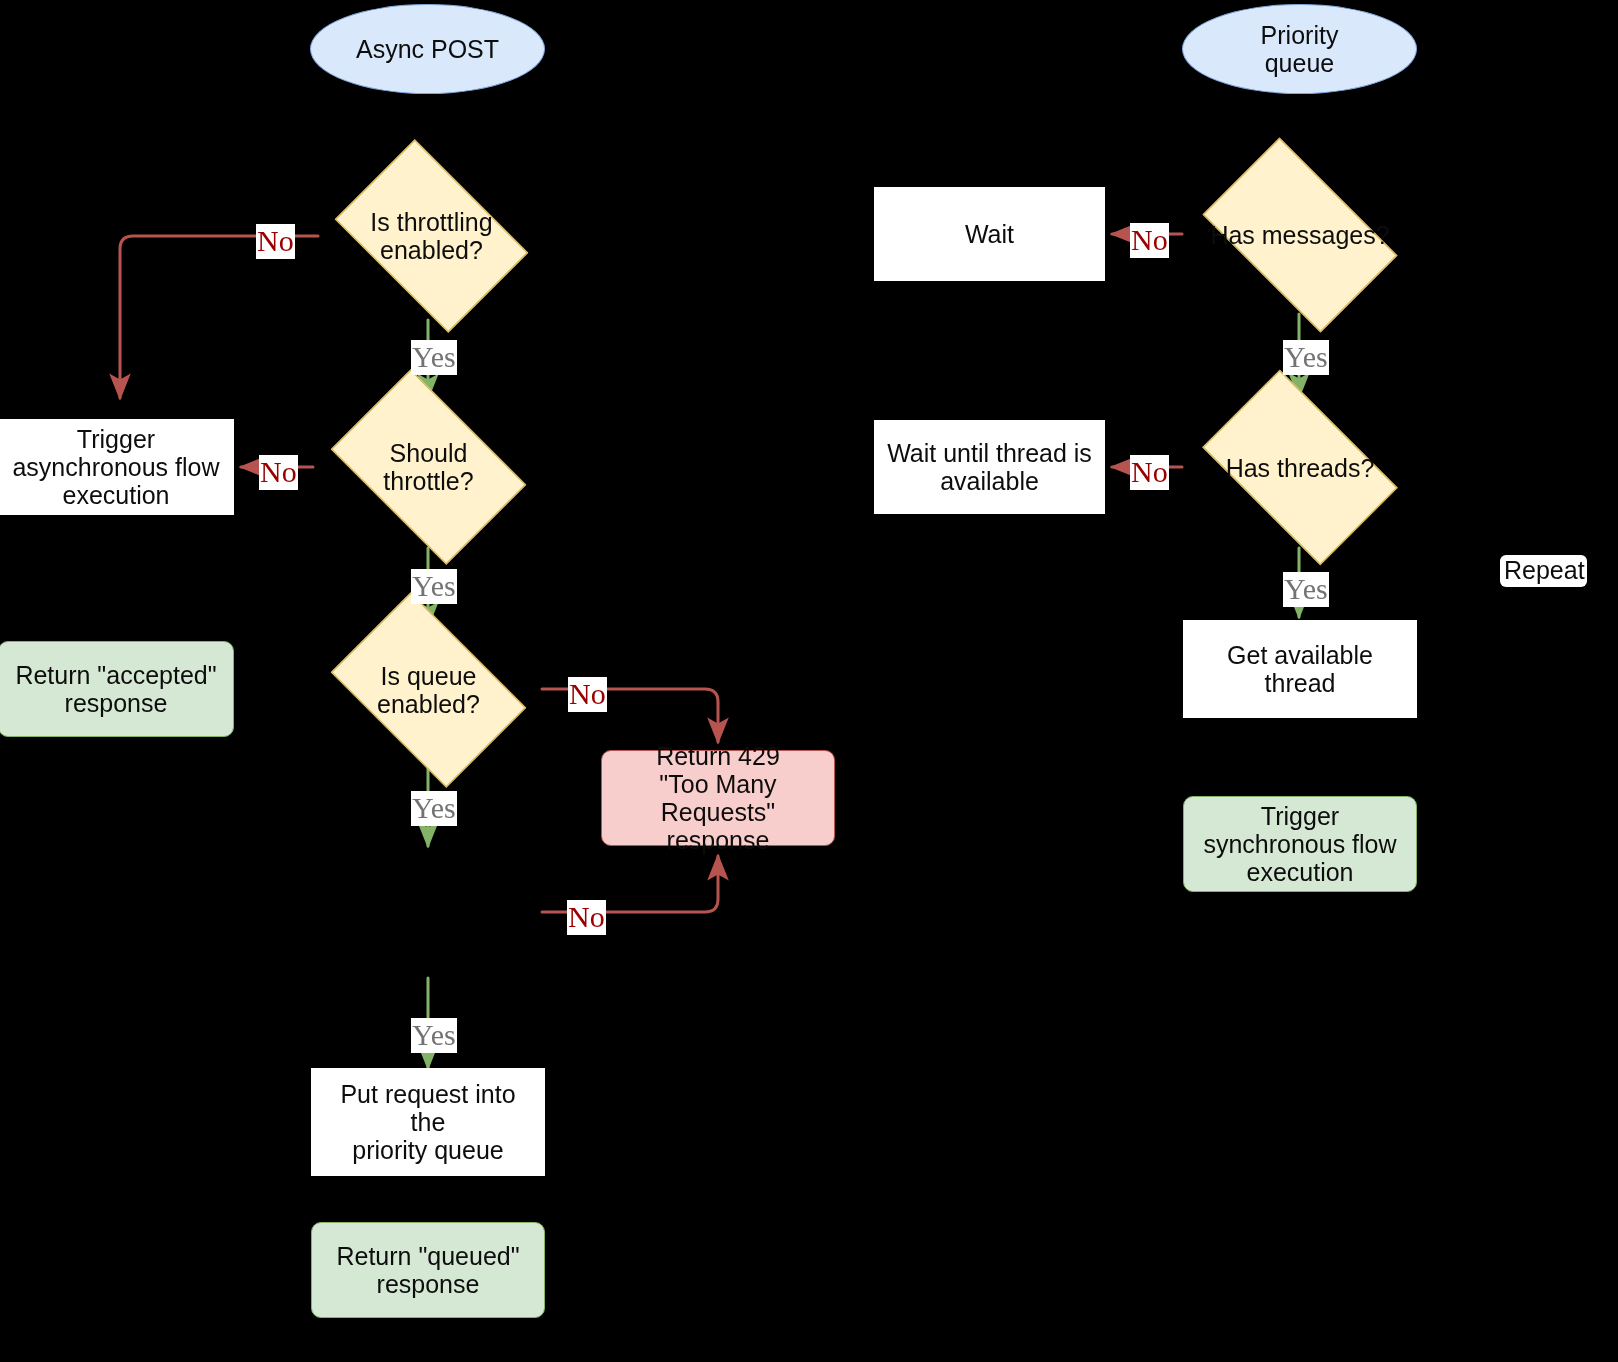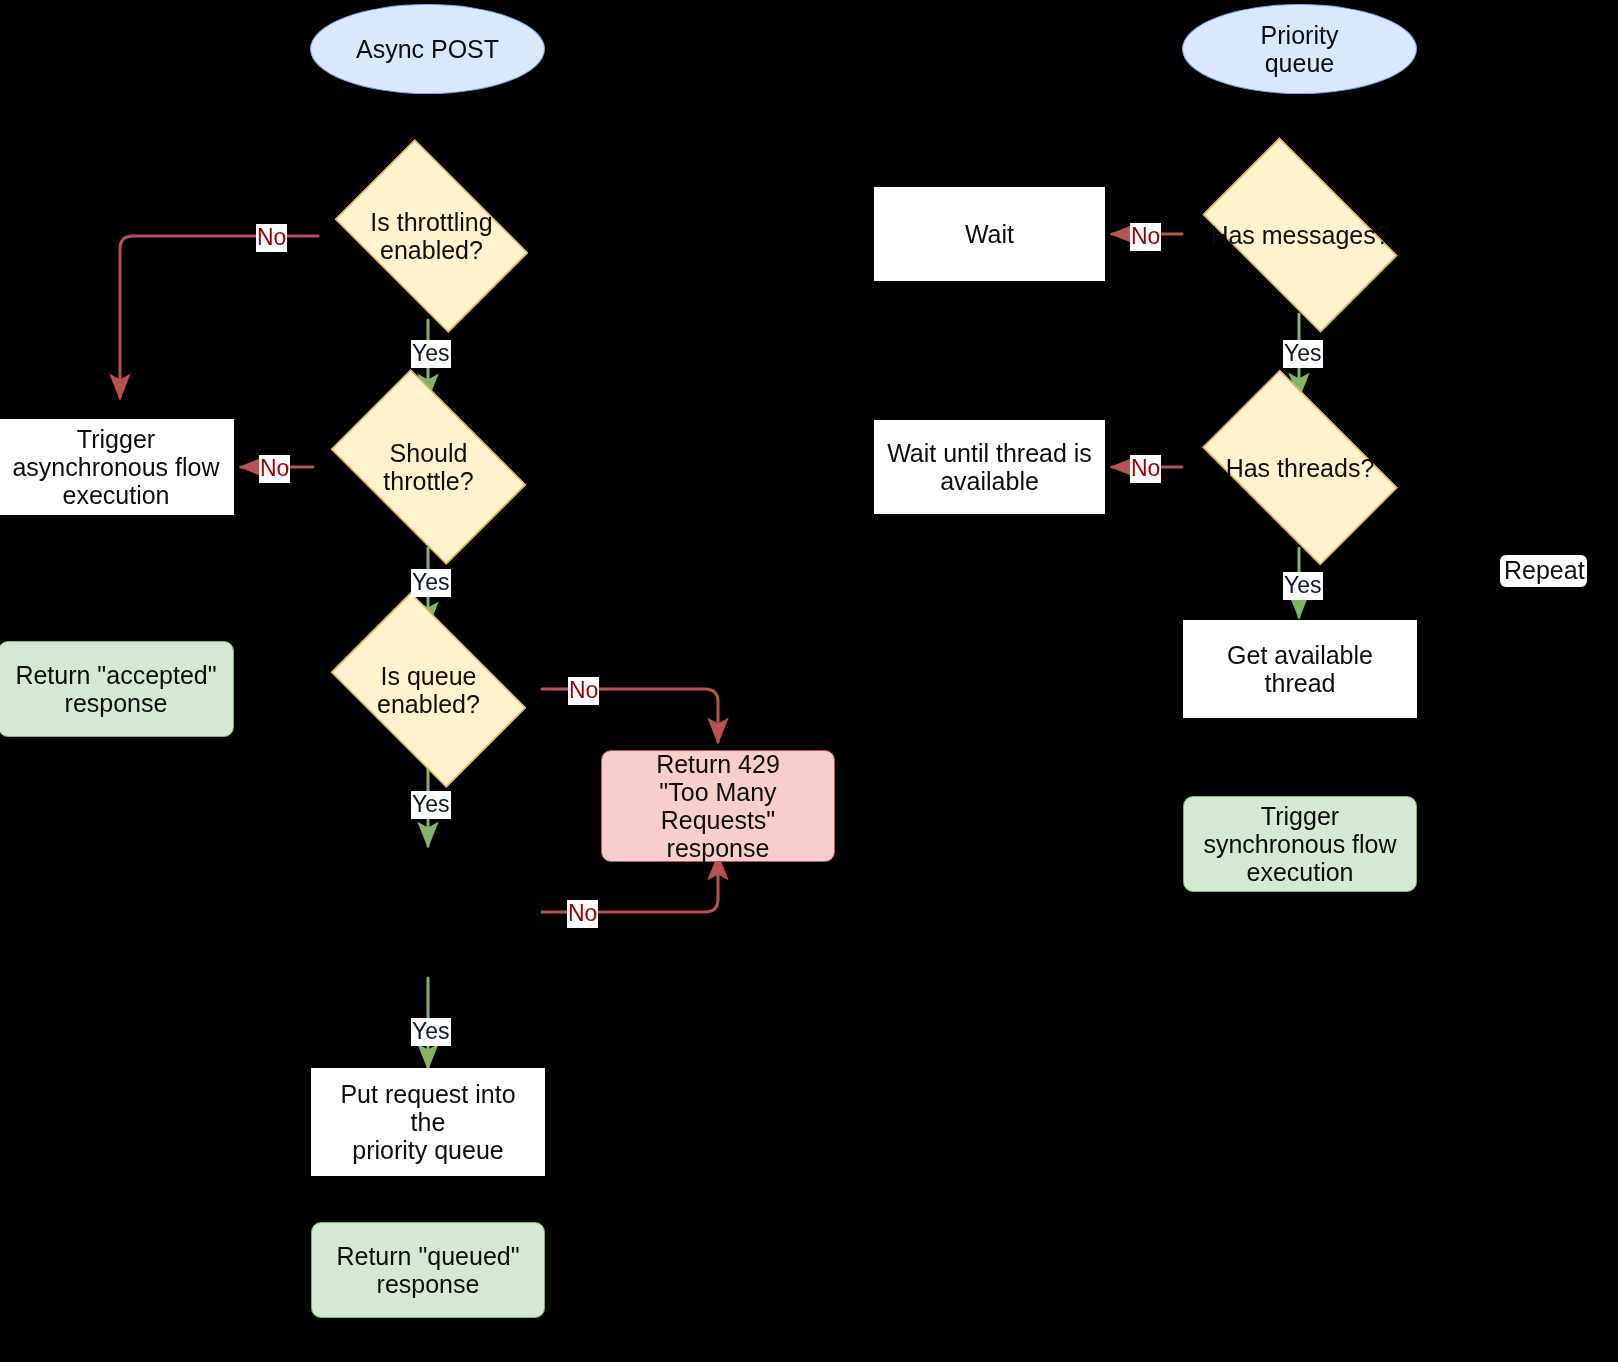--- a/index.html
+++ b/index.html
@@ -77,28 +77,29 @@
   }
   .n-dec .txt {
     position: relative;
     z-index: 2;
   }
 
   
   .elabel {
     position: absolute;
     background: #ffffff;
-    font-size: 23px;
+    font-size: 30px;
     line-height: 1;
     padding: 2px 1px 3px 1px;
     z-index: 4;
     white-space: nowrap;
+    font-family: Liberation Serif, serif;
   }
   .elabel.no  { color: #990000; }
-  .elabel.yes { color: #0f172a; }
+  .elabel.yes { color: #737373; }
 
   .cut-note {
     position: absolute;
     background: #ffffff;
     color: #0d0d0d;
     font-size: 25px;
     line-height: 1;
     padding: 3px 2px 4px 4px;
     z-index: 4;
     white-space: nowrap;
@@ -167,21 +168,21 @@
   <div class="node n-dec" style="left:313px; top:387px; width:231px; height:160px;">
     <span class="diamond-bg"></span>
     <span class="txt">Should<br>throttle?</span>
   </div>
 
   <div class="node n-dec" style="left:313px; top:610px; width:231px; height:160px;">
     <span class="diamond-bg"></span>
     <span class="txt">Is queue<br>enabled?</span>
   </div>
 
-  <div class="node n-red" style="left:601px; top:750px; width:234px; height:112px;">
+  <div class="node n-red" style="left:601px; top:750px; width:234px; height:96px;">
     <span class="txt">Return 429<br>"Too Many Requests"<br>response</span>
   </div>
 
 
   <div class="node n-proc" style="left:311px; top:1068px; width:234px; height:108px;">
     <span class="txt">Put request into the<br>priority queue</span>
   </div>
 
   <div class="node n-green" style="left:311px; top:1222px; width:234px; height:96px;">
     <span class="txt">Return "queued"<br>response</span>

